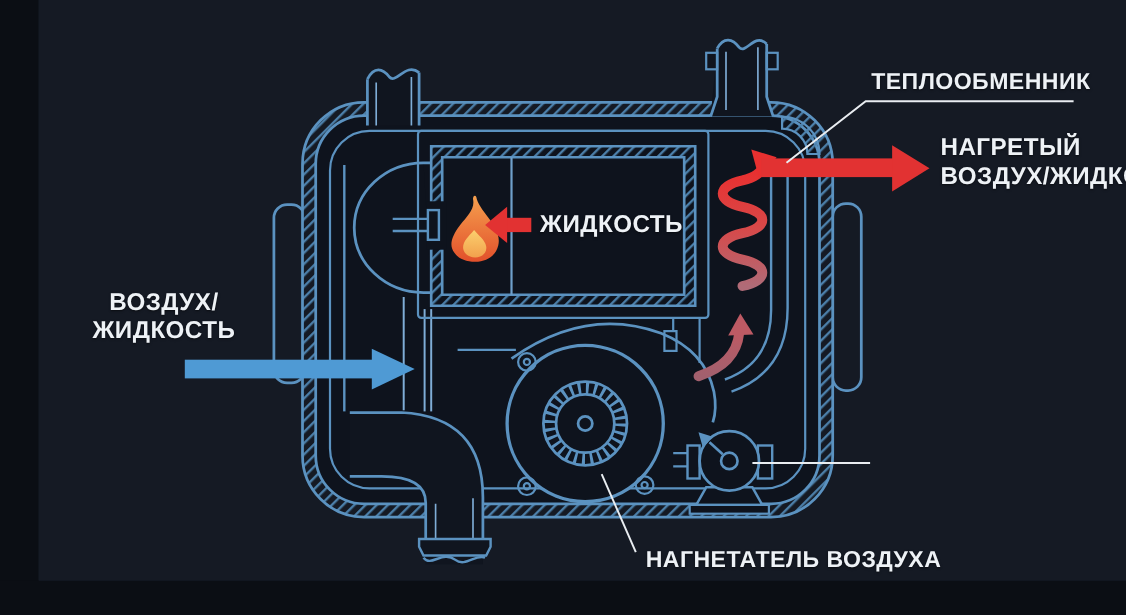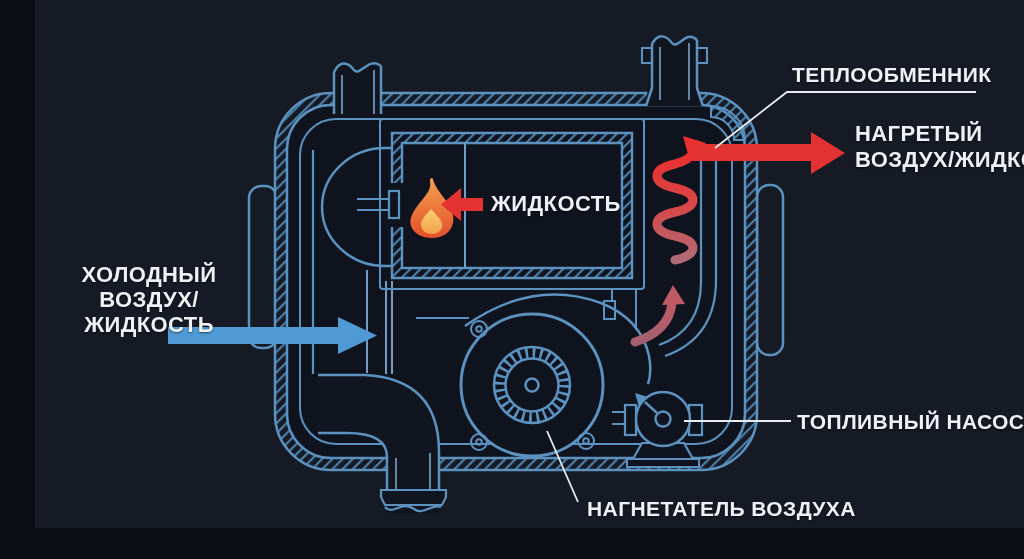--- a/index.html
+++ b/index.html
@@ -210,21 +210,19 @@
   <div class="lbl" style="left:757px;top:62px;">ТЕПЛООБМЕННИК</div>
 
   <div class="lbl lbl-heated" style="left:820px;top:121px;">
     <div>НАГРЕТЫЙ</div>
     <div>ВОЗДУХ/ЖИДКОСТЬ</div>
   </div>
 
   <div class="lbl" style="left:456px;top:191px;font-size:22px;">ЖИДКОСТЬ</div>
 
   <div class="lbl lbl-center" style="left:10px;top:262px;">
-    <div>ХОЛОДНЫЙ</div>
     <div>ВОЗДУХ/ЖИДКОСТЬ</div>
   </div>
 
-  <div class="lbl" style="left:762px;top:409px;">ТОПЛИВНЫЙ НАСОС</div>
 
   <div class="lbl" style="left:552px;top:496px;">НАГНЕТАТЕЛЬ ВОЗДУХА</div>
 
 </div>
 
 </body></html>

